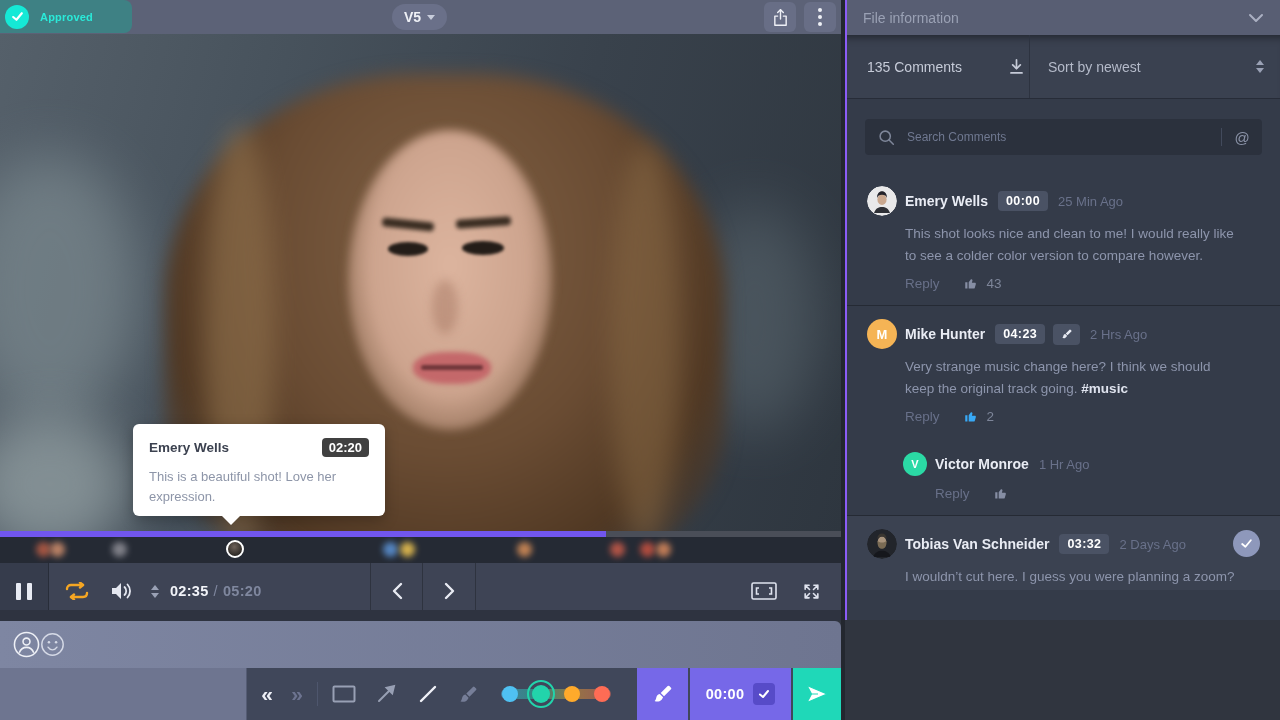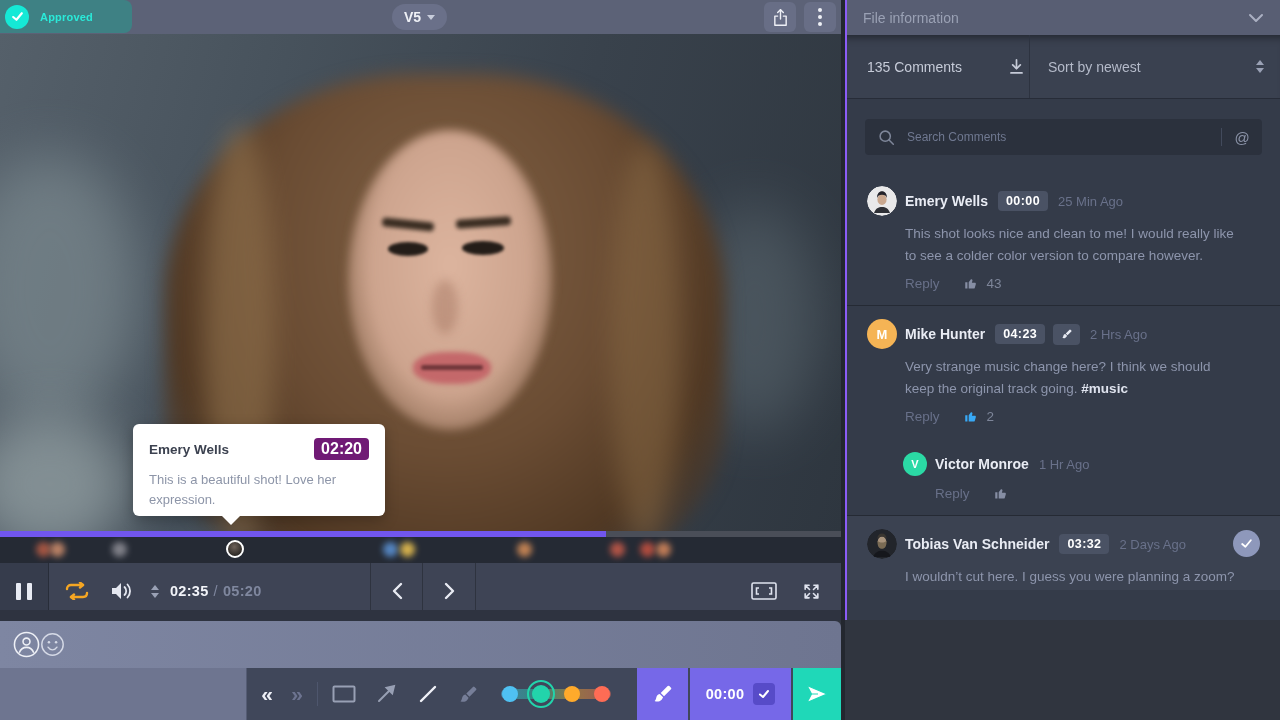--- a/index.html
+++ b/index.html
@@ -54,21 +54,21 @@
   .lip-line{position:absolute;left:421px;top:331px;width:62px;height:5px;background:#6e3538;border-radius:3px;
     filter:blur(1.5px);}
 
   
   .tooltip{position:absolute;left:133px;top:390px;width:252px;height:92px;background:#ffffff;border-radius:6px;
     box-shadow:0 4px 14px rgba(0,0,0,.25);padding:14px 16px 0 16px;box-sizing:border-box;}
   .tooltip:after{content:"";position:absolute;left:88px;bottom:-9px;width:0;height:0;
     border-left:10px solid transparent;border-right:10px solid transparent;border-top:10px solid #fff;}
   .tooltip-head{display:flex;align-items:center;justify-content:space-between;}
   .tooltip-name{color:#3c4250;font-size:13.5px;font-weight:700;}
-  .tooltip-tc{background:#701a75;color:#fff;font-size:16px;font-weight:700;border-radius:4px;padding:2px 7px;}
+  .tooltip-tc{background:#404040;color:#fff;font-size:13px;font-weight:700;border-radius:4px;padding:2px 7px;}
   .tooltip-body{color:#8d95a8;font-size:13px;line-height:1.55;margin-top:10px;width:200px;}
 
   
   .progress{position:absolute;left:0;bottom:0;width:841px;height:6px;background:#4a4e58;}
   .progress-fill{height:6px;background:var(--progress-purple,#7156ee);width:72%;}
 
   
   .marker-strip{position:absolute;left:0;top:537px;width:841px;height:26px;background:#252a34;}
   .mk{position:absolute;top:5px;width:15px;height:15px;border-radius:50%;filter:blur(3px);opacity:.9;}
   .mk1{left:36px;background:#b05a44;}

